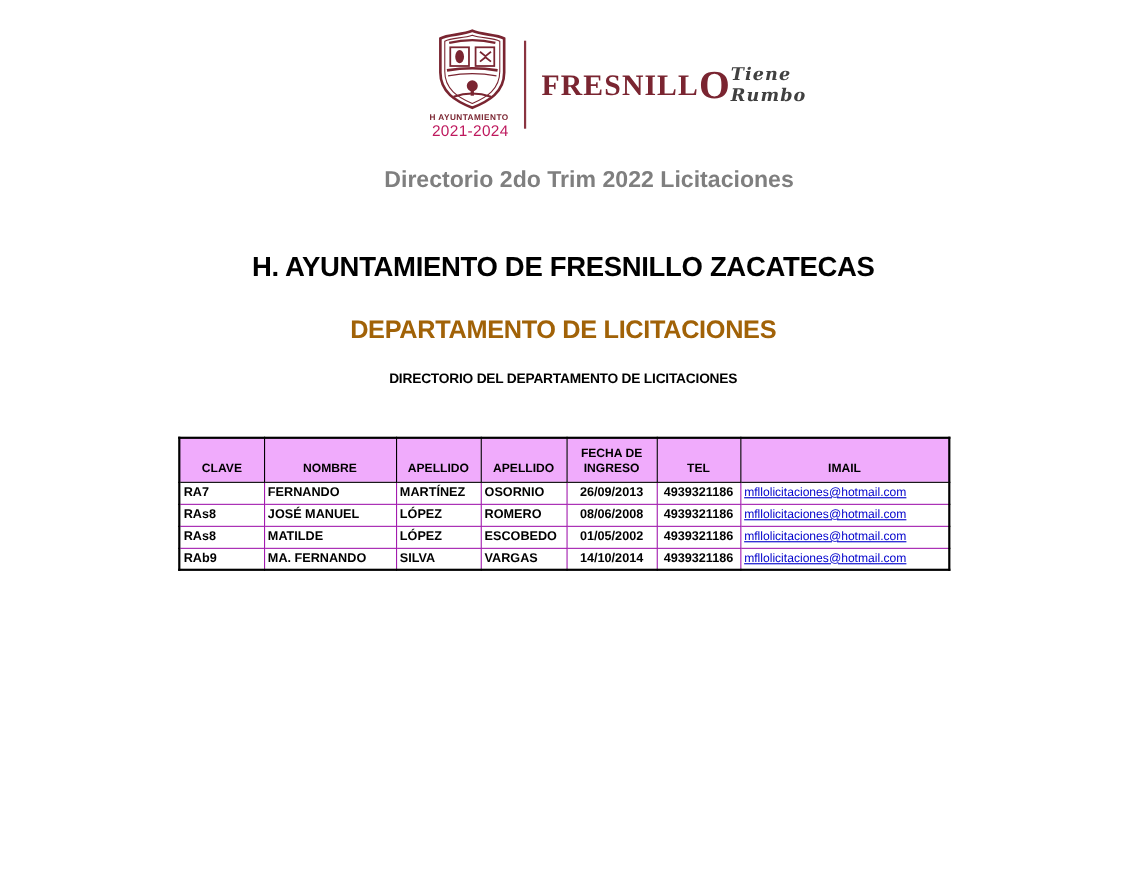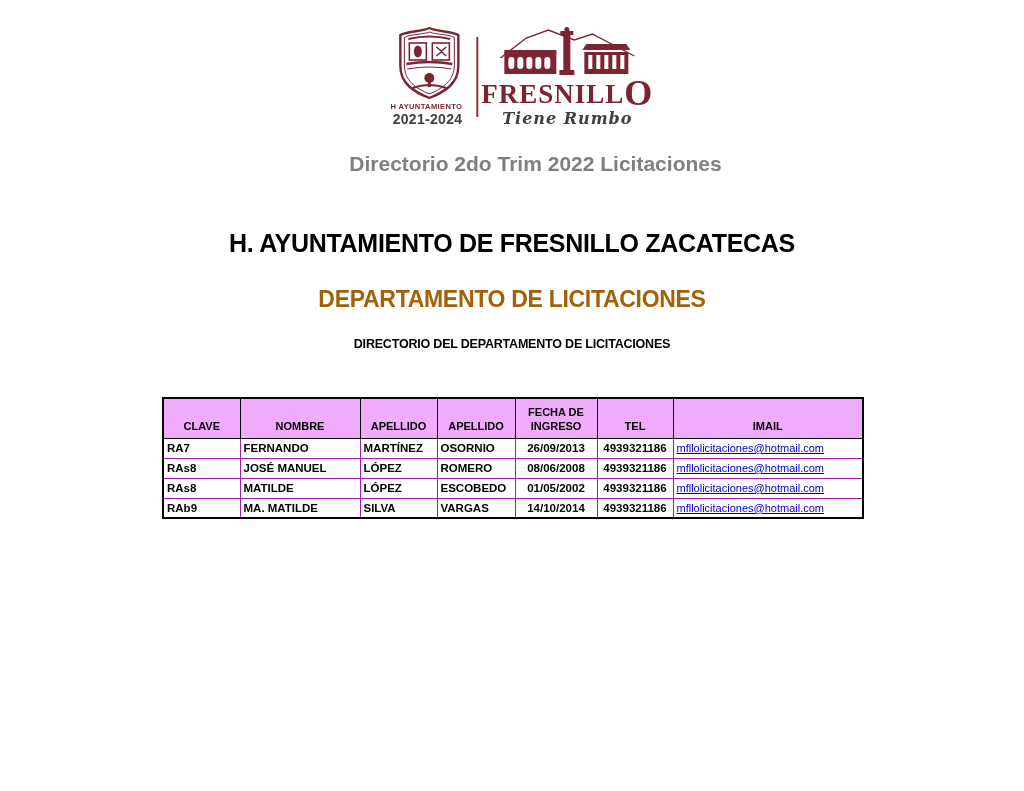--- a/index.html
+++ b/index.html
@@ -9,23 +9,23 @@
     margin:0 auto; overflow:hidden;
   }
 
   
   .logo-group {
     position:absolute; top:26px; left:50%; transform:translateX(-51%);
     display:flex; align-items:center; gap:14px;
   }
   .crest-block { display:flex; flex-direction:column; align-items:flex-end; width:86px; }
   .crest-caption1 { color:#7a2531; font-weight:bold; font-size:7.5px; letter-spacing:.4px; margin-top:2px; }
-  .crest-caption2 { color:#404040; font-weight:bold; font-size:14px; letter-spacing:.3px; }
+  .crest-caption2 { color:#be185d; font-weight:normal; font-size:14px; letter-spacing:.3px; }
   .logo-divider { width:2px; height:80px; background:#8a3440; }
-  .wordmark-block { display:flex; flex-direction:column; align-items:center; width:150px; }
+  .wordmark-block { display:flex; flex-direction:row; align-items:center; width:150px; }
   .wordmark {
     font-family:"Liberation Serif", serif; font-weight:bold; color:#7a2531;
     font-size:27px; letter-spacing:1px; line-height:1; margin-top:1px;
     display:flex; align-items:flex-end;
   }
   .wordmark .big-o { font-size:36px; line-height:.8; }
   .tagline {
     font-family:"DejaVu Serif", serif; font-style:italic; font-weight:bold;
     color:#404040; font-size:16px; margin-top:1px; letter-spacing:1px;
   }
@@ -182,21 +182,21 @@
             <td>RAs8</td>
             <td>MATILDE</td>
             <td>LÓPEZ</td>
             <td>ESCOBEDO</td>
             <td class="right">01/05/2002</td>
             <td class="right">4939321186</td>
             <td class="email-cell"><a class="email-link" href="#">mfllolicitaciones@hotmail.com</a></td>
           </tr>
           <tr>
             <td>RAb9</td>
-            <td>MA. MATILDE</td>
+            <td>MA. FERNANDO</td>
             <td>SILVA</td>
             <td>VARGAS</td>
             <td class="right">14/10/2014</td>
             <td class="right">4939321186</td>
             <td class="email-cell"><a class="email-link" href="#">mfllolicitaciones@hotmail.com</a></td>
           </tr>
         </tbody>
     </table>
   </div>
 

